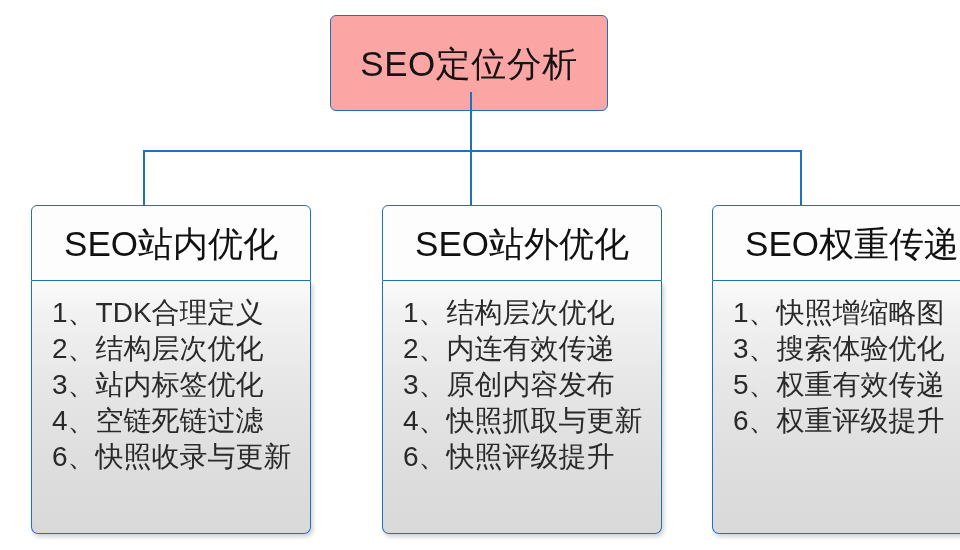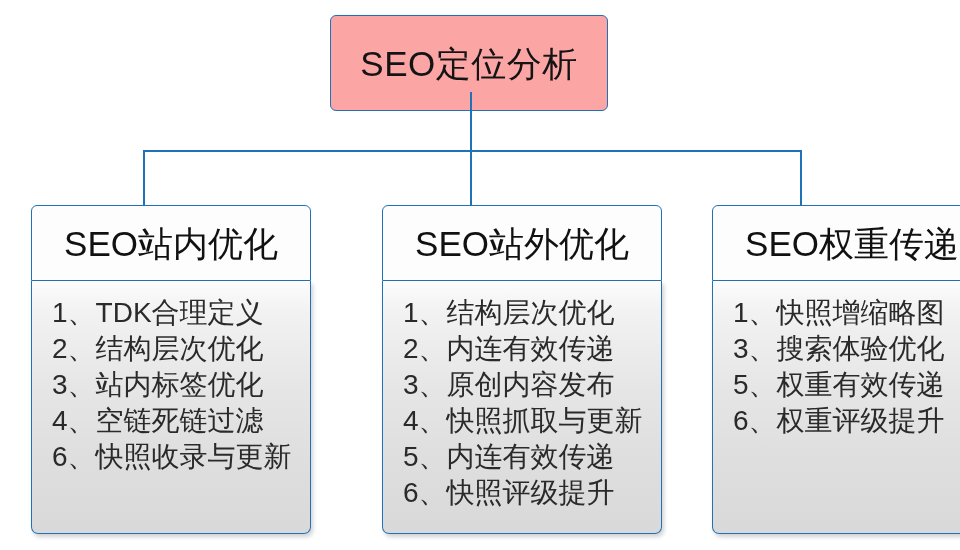--- a/index.html
+++ b/index.html
@@ -187,23 +187,20 @@
         <li class="item">
           <span class="item-index">2</span><span class="item-sep">、</span><span class="item-label">内连有效传递</span>
         </li>
         <li class="item">
           <span class="item-index">3</span><span class="item-sep">、</span><span class="item-label">原创内容发布</span>
         </li>
         <li class="item">
           <span class="item-index">4</span><span class="item-sep">、</span><span class="item-label">快照抓取与更新</span>
         </li>
         <li class="item">
-          <span class="item-index">5</span><span class="item-sep">、</span><span class="item-label">内连有效传递</span>
-        </li>
-        <li class="item">
           <span class="item-index">6</span><span class="item-sep">、</span><span class="item-label">快照评级提升</span>
         </li>
       </ul>
     </div>
   </div>
 
   <div class="column col-3">
     <div class="col-header">
       <span class="col-header-text">SEO权重传递</span>
     </div>

